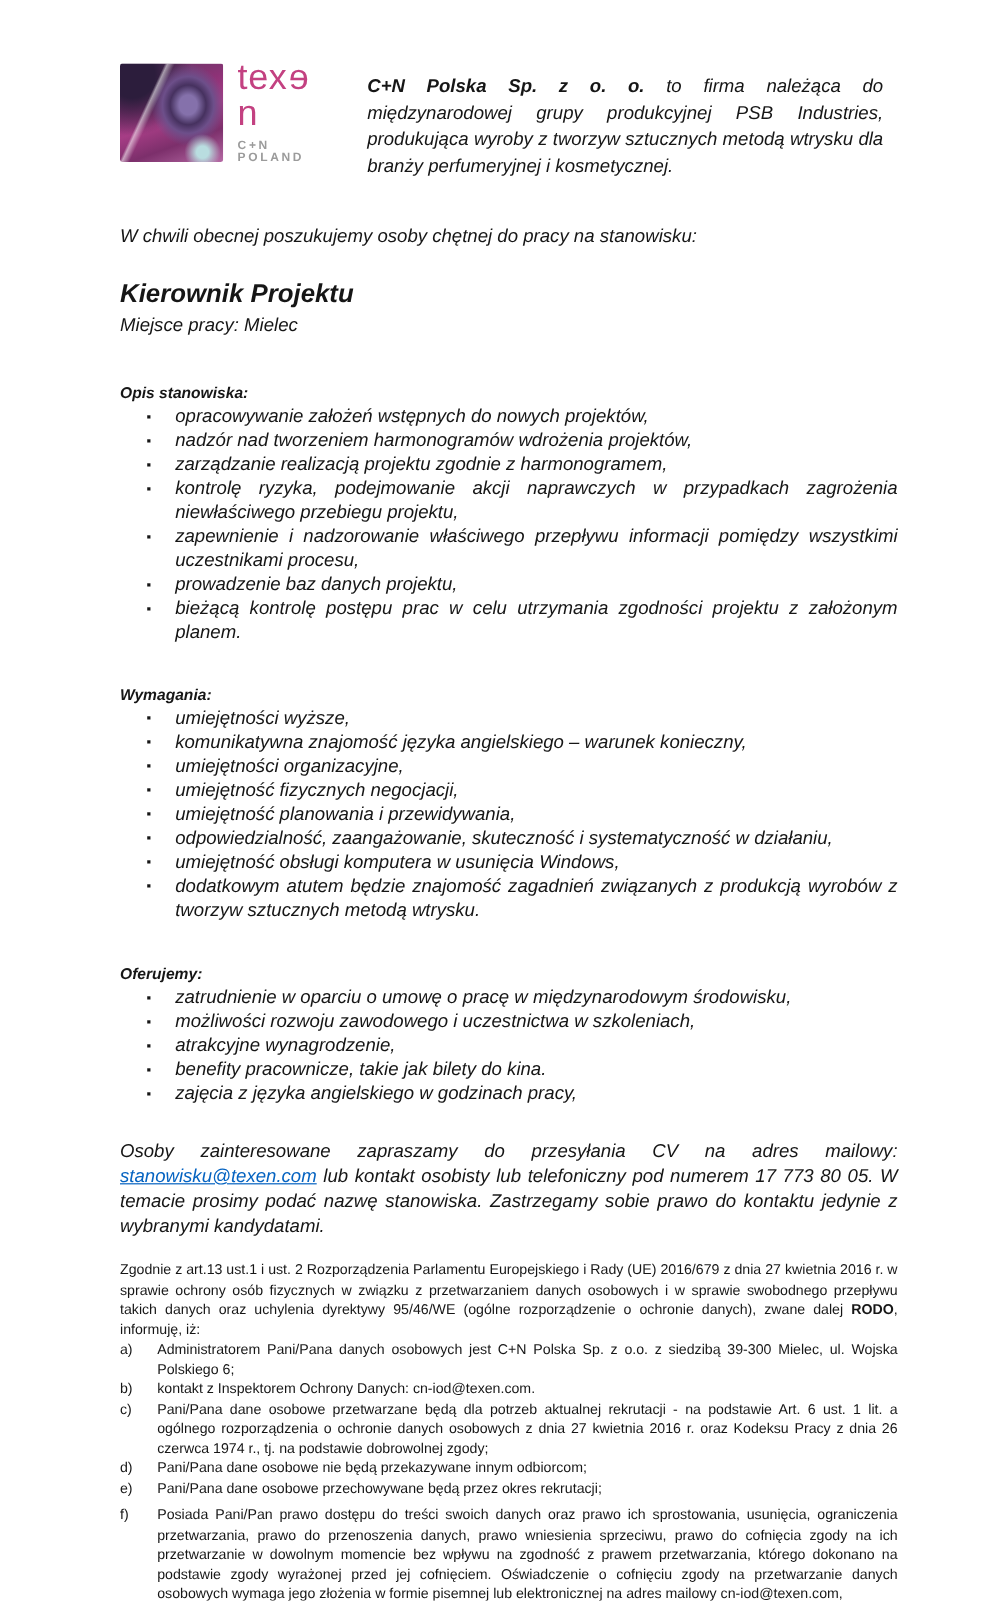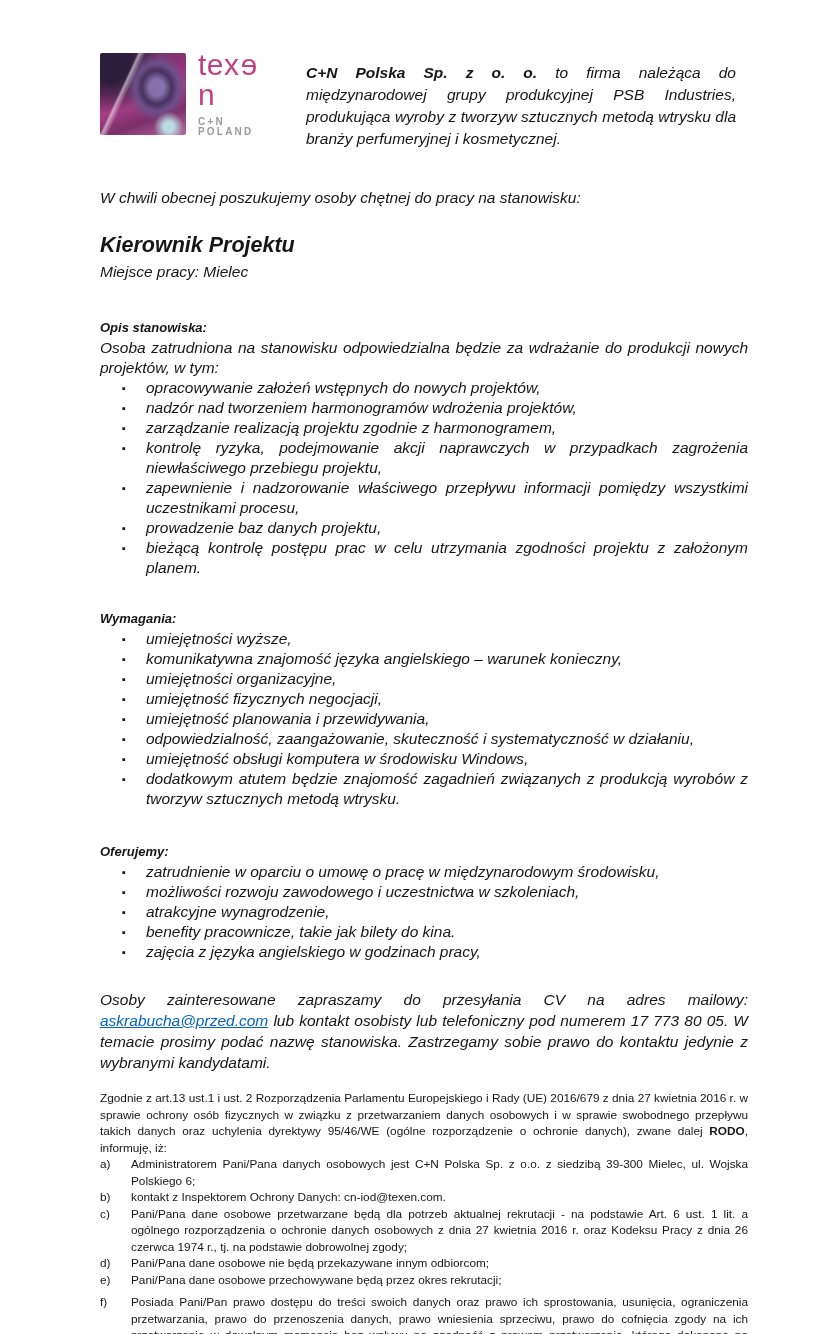--- a/index.html
+++ b/index.html
@@ -80,58 +80,57 @@
     <p class="intro"><span class="lead">C+N Polska Sp. z o. o.</span><span> to firma należąca do międzynarodowej grupy produkcyjnej PSB Industries, produkująca wyroby z tworzyw sztucznych metodą wtrysku dla branży perfumeryjnej i kosmetycznej.</span></p>
   </div>
 
   <p class="opening">W chwili obecnej poszukujemy osoby chętnej do pracy na stanowisku:</p>
 
   <h1>Kierownik Projektu</h1>
   <p class="location">Miejsce pracy: Mielec</p>
 
   <section class="sec-opis">
     <h2>Opis stanowiska:</h2>
-    <p class="sec-intro">Osoba zatrudniona na stanowisku odpowiedzialna będzie za wdrażanie do produkcji nowych projektów, w tym:</p>
     <ul class="bullets">
       <li>opracowywanie założeń wstępnych do nowych projektów,</li>
       <li>nadzór nad tworzeniem harmonogramów wdrożenia projektów,</li>
       <li>zarządzanie realizacją projektu zgodnie z harmonogramem,</li>
       <li>kontrolę ryzyka, podejmowanie akcji naprawczych w przypadkach zagrożenia niewłaściwego przebiegu projektu,</li>
       <li>zapewnienie i nadzorowanie właściwego przepływu informacji pomiędzy wszystkimi uczestnikami procesu,</li>
       <li>prowadzenie baz danych projektu,</li>
       <li>bieżącą kontrolę postępu prac w celu utrzymania zgodności projektu z założonym planem.</li>
     </ul>
   </section>
 
   <section class="sec-wym">
     <h2>Wymagania:</h2>
     <ul class="bullets">
       <li>umiejętności wyższe,</li>
       <li>komunikatywna znajomość języka angielskiego – warunek konieczny,</li>
       <li>umiejętności organizacyjne,</li>
       <li>umiejętność fizycznych negocjacji,</li>
       <li>umiejętność planowania i przewidywania,</li>
       <li>odpowiedzialność, zaangażowanie, skuteczność i systematyczność w działaniu,</li>
-      <li>umiejętność obsługi komputera w środowisku Windows,</li>
+      <li>umiejętność obsługi komputera w usunięcia Windows,</li>
       <li>dodatkowym atutem będzie znajomość zagadnień związanych z produkcją wyrobów z tworzyw sztucznych metodą wtrysku.</li>
     </ul>
   </section>
 
   <section class="sec-ofe">
     <h2>Oferujemy:</h2>
     <ul class="bullets">
       <li>zatrudnienie w oparciu o umowę o pracę w międzynarodowym środowisku,</li>
       <li>możliwości rozwoju zawodowego i uczestnictwa w szkoleniach,</li>
       <li>atrakcyjne wynagrodzenie,</li>
       <li>benefity pracownicze, takie jak bilety do kina.</li>
       <li>zajęcia z języka angielskiego w godzinach pracy,</li>
     </ul>
   </section>
 
-  <p class="closing"><span>Osoby zainteresowane zapraszamy do przesyłania CV na adres mailowy: </span><a href="#" class="email" style="color: rgb(5, 99, 193);">askrabucha@przed.com</a><span> lub kontakt osobisty lub telefoniczny pod numerem 17 773 80 05. W temacie prosimy podać nazwę stanowiska. Zastrzegamy sobie prawo do kontaktu jedynie z wybranymi kandydatami.</span></p>
+  <p class="closing"><span>Osoby zainteresowane zapraszamy do przesyłania CV na adres mailowy: </span><a href="#" class="email" style="color: rgb(5, 99, 193);">stanowisku@texen.com</a><span> lub kontakt osobisty lub telefoniczny pod numerem 17 773 80 05. W temacie prosimy podać nazwę stanowiska. Zastrzegamy sobie prawo do kontaktu jedynie z wybranymi kandydatami.</span></p>
 
   <div class="legal">
     <p class="legal-intro"><span>Zgodnie z art.13 ust.1 i ust. 2 Rozporządzenia Parlamentu Europejskiego i Rady (UE) 2016/679 z dnia 27 kwietnia 2016 r. w sprawie ochrony osób fizycznych w związku z przetwarzaniem danych osobowych i w sprawie swobodnego przepływu takich danych oraz uchylenia dyrektywy 95/46/WE (ogólne rozporządzenie o ochronie danych), zwane dalej </span><strong>RODO</strong><span>, informuję, iż:</span></p>
     <ol class="legal-list">
       <li><span class="ll">a)</span><span class="lt">Administratorem Pani/Pana danych osobowych jest C+N Polska Sp. z o.o. z siedzibą 39-300 Mielec, ul. Wojska Polskiego 6;</span></li>
       <li><span class="ll">b)</span><span class="lt">kontakt z Inspektorem Ochrony Danych: cn-iod@texen.com.</span></li>
       <li><span class="ll">c)</span><span class="lt">Pani/Pana dane osobowe przetwarzane będą dla potrzeb aktualnej rekrutacji - na podstawie Art. 6 ust. 1 lit. a ogólnego rozporządzenia o ochronie danych osobowych z dnia 27 kwietnia 2016 r. oraz Kodeksu Pracy z dnia 26 czerwca 1974 r., tj. na podstawie dobrowolnej zgody;</span></li>
       <li><span class="ll">d)</span><span class="lt">Pani/Pana dane osobowe nie będą przekazywane innym odbiorcom;</span></li>
       <li><span class="ll">e)</span><span class="lt">Pani/Pana dane osobowe przechowywane będą przez okres rekrutacji;</span></li>
       <li class="gap"><span class="ll">f)</span><span class="lt">Posiada Pani/Pan prawo dostępu do treści swoich danych oraz prawo ich sprostowania, usunięcia, ograniczenia przetwarzania, prawo do przenoszenia danych, prawo wniesienia sprzeciwu, prawo do cofnięcia zgody na ich przetwarzanie w dowolnym momencie bez wpływu na zgodność z prawem przetwarzania, którego dokonano na podstawie zgody wyrażonej przed jej cofnięciem. Oświadczenie o cofnięciu zgody na przetwarzanie danych osobowych wymaga jego złożenia w formie pisemnej lub elektronicznej na adres mailowy cn-iod@texen.com,</span></li>

